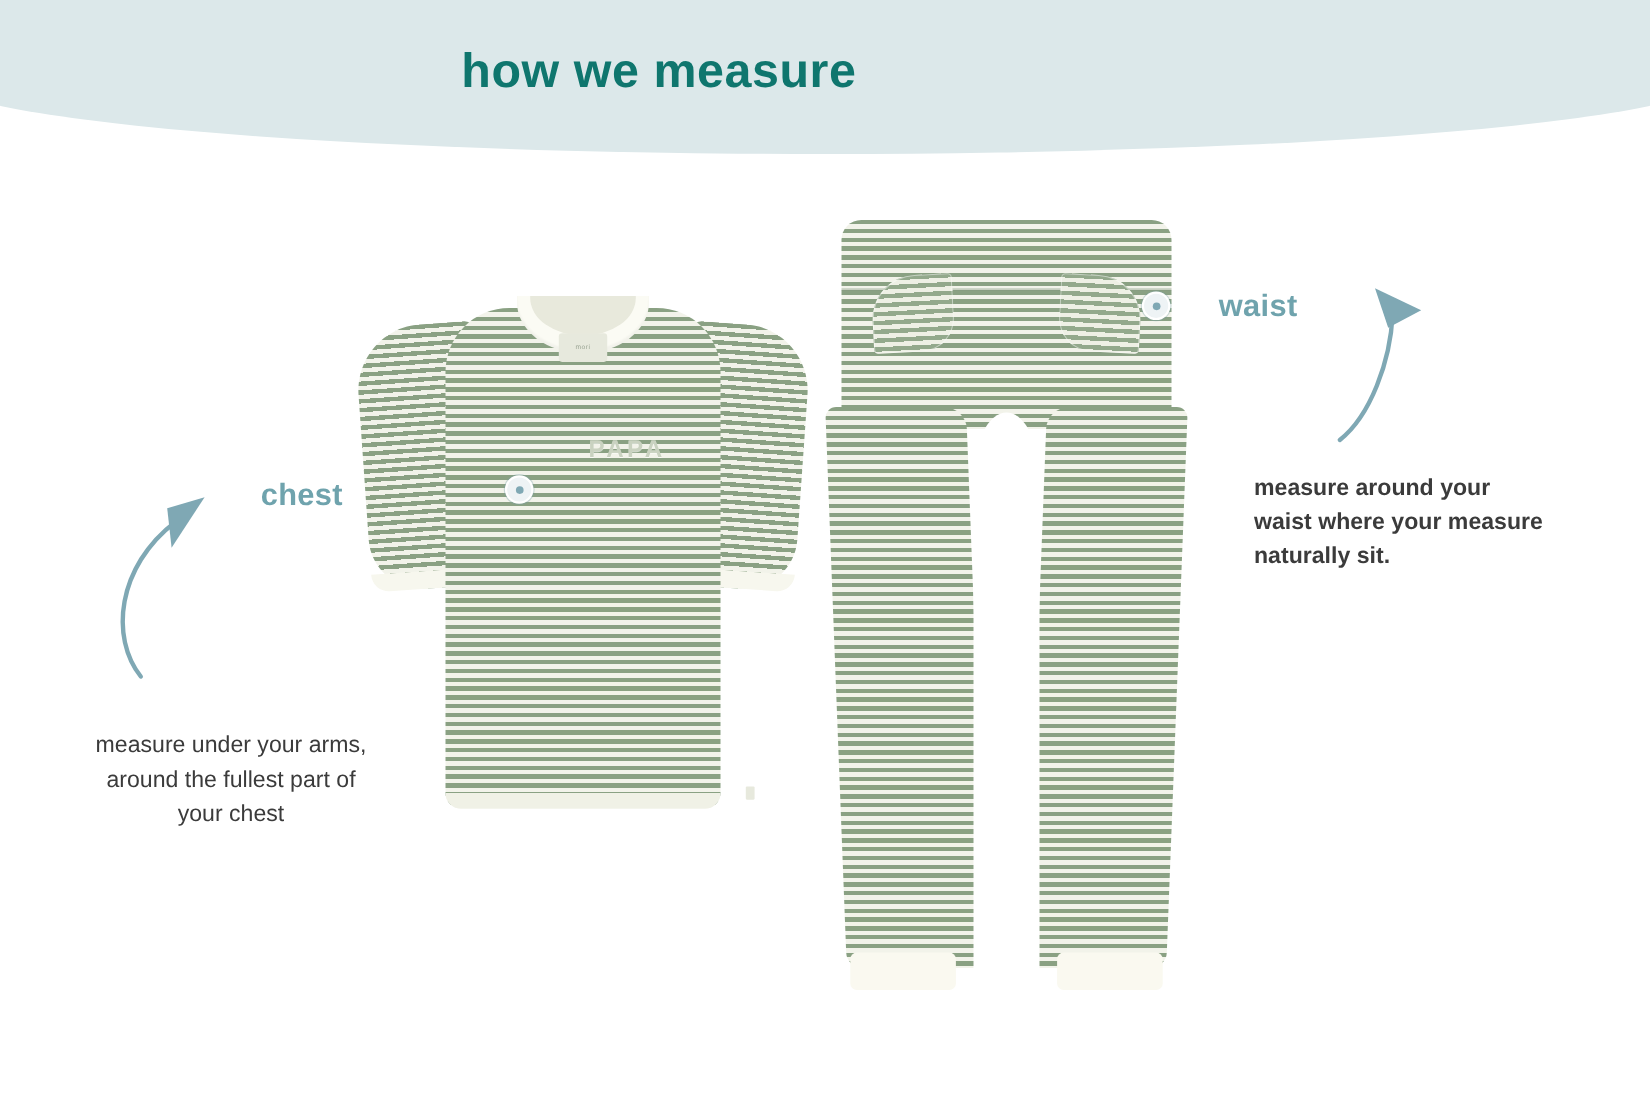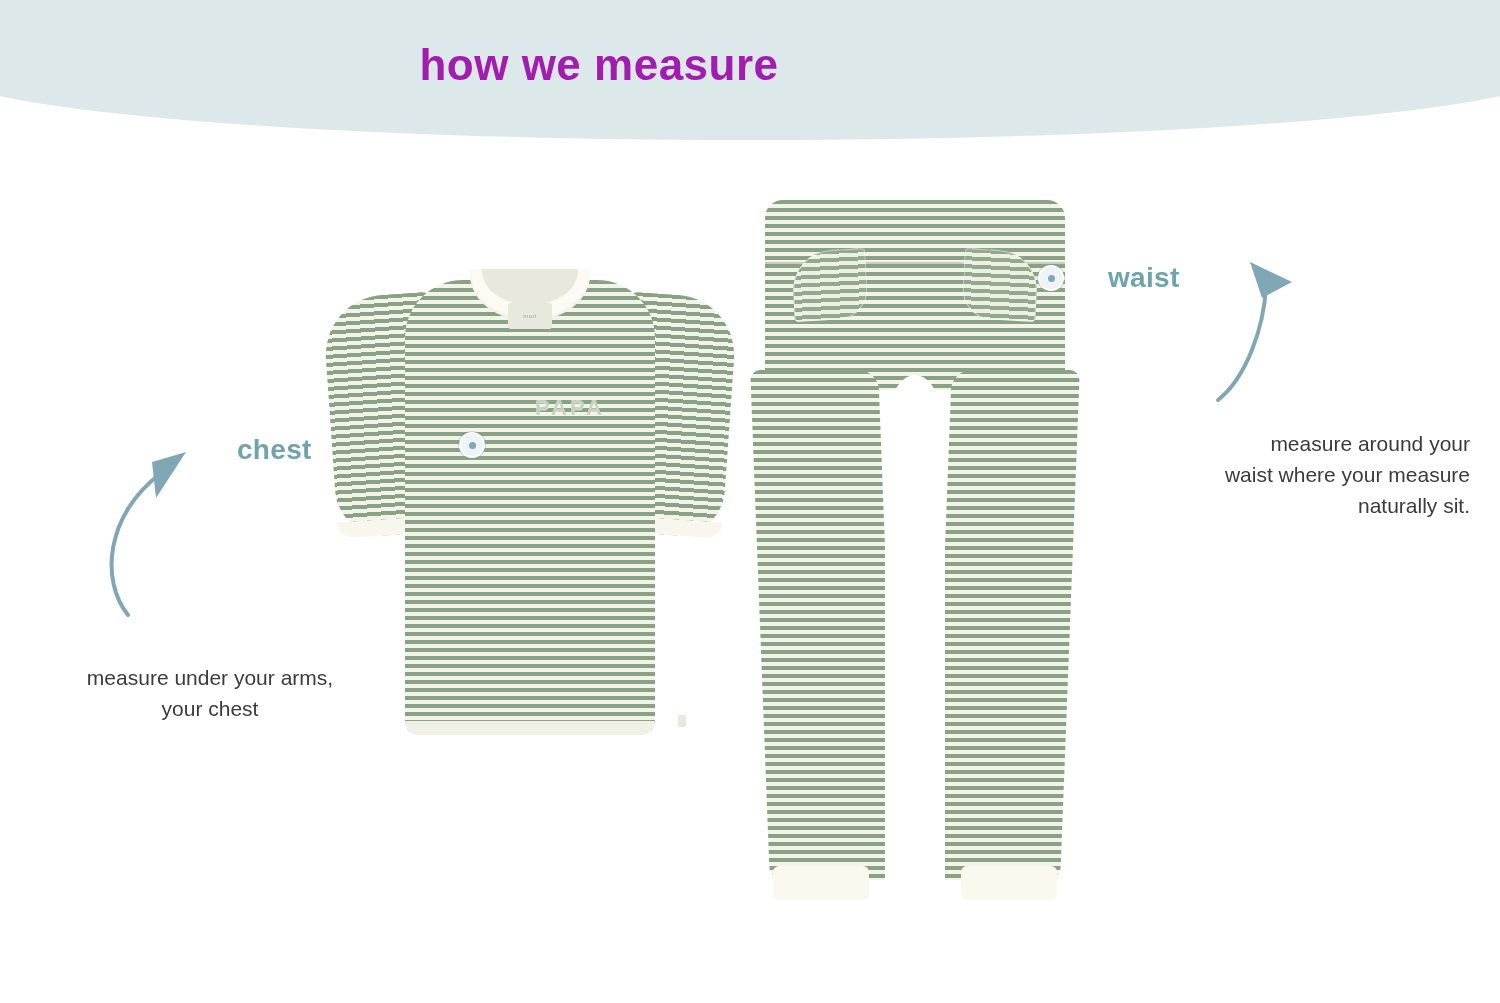--- a/index.html
+++ b/index.html
@@ -30,21 +30,21 @@
   }
   .header-title {
     position: absolute;
     left: 0;
     top: 40px;
     width: 1198px;
     text-align: center;
     font-size: 44px;
     font-weight: bold;
     letter-spacing: 0.5px;
-    color: #a21caf;
+    color: #0f766e;
   }
 
   
   .stage {
     position: absolute;
     left: 0;
     top: 0;
     width: 1500px;
     height: 1003px;
   }
@@ -286,21 +286,22 @@
   .caption-chest {
     left: 30px;
     top: 662px;
     width: 360px;
     text-align: center;
   }
   .caption-waist {
     left: 1140px;
     top: 428px;
     width: 330px;
-    text-align: right;
+    text-align: left;
+    font-weight: bold;
   }
 
   .arrow-svg {
     position: absolute;
     overflow: visible;
   }
   .arrow-chest { left: 90px; top: 440px; }
   .arrow-waist { left: 1180px; top: 250px; }
 </style>
 </head>
@@ -352,20 +353,21 @@
       <path d="M96 12 L 66 58 L 62 22 Z" fill="#7fa8b4"></path>
     </svg>
 
     <svg class="arrow-svg arrow-waist" width="130" height="160" viewBox="0 0 130 160">
       <path d="M38 150 C 66 128, 84 78, 86 36" fill="none" stroke="#7fa8b4" stroke-width="4" stroke-linecap="round"></path>
       <path d="M70 12 L 112 32 L 82 48 Z" fill="#7fa8b4"></path>
     </svg>
 
     <div class="caption caption-chest">
       <div>measure under your arms,</div>
+      <div>around the fullest part of</div>
       <div>your chest</div>
     </div>
 
     <div class="caption caption-waist">
       <div>measure around your</div>
       <div>waist where your measure</div>
       <div>naturally sit.</div>
     </div>
 
   </div>

